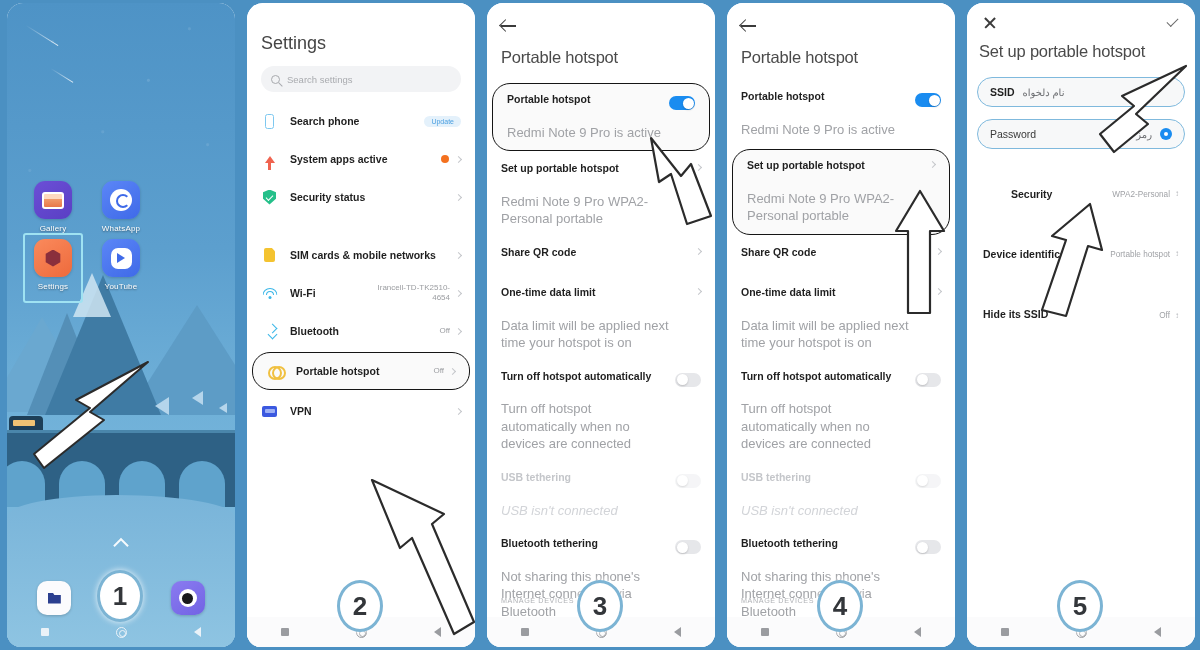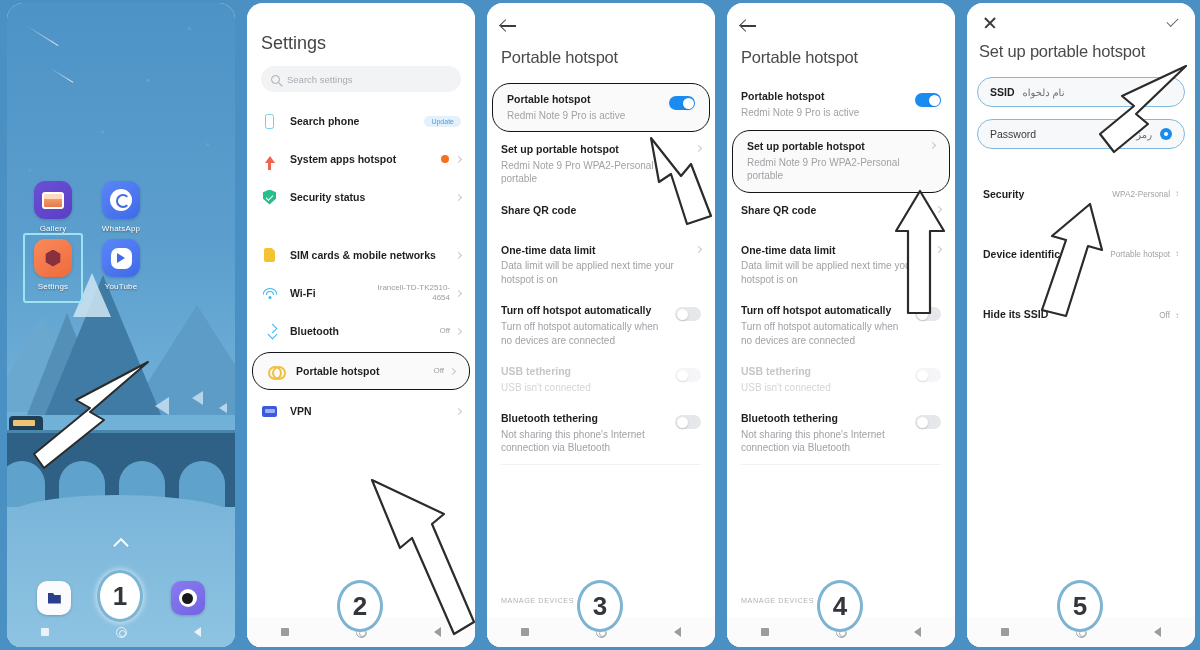--- a/index.html
+++ b/index.html
@@ -425,24 +425,24 @@
   .hrow {
     padding: 9px 14px;
     display: flex; align-items: flex-start;
     min-height: 40px;
   }
   .hrow .htxt { flex: 1 1 auto; padding-right: 8px; }
   .hrow .h-title {
     font-size: 10.5px; color: #1f1f1f; font-weight: bold; line-height: 1.3;
   }
   .hrow .h-sub {
-    font-size: 10px; color: #a0a2a6; line-height: 1.35; margin-top: 2px;
+    font-size: 13px; color: #a0a2a6; line-height: 1.35; margin-top: 17px;
   }
   .hrow.dim .h-title { color: #c4c6ca; }
-  .hrow.dim .h-sub { color: #d2d4d8; }
+  .hrow.dim .h-sub { color: #d2d4d8; font-style: italic; }
   .hrow .right-slot {
     display: flex; align-items: center; padding-top: 3px; flex: 0 0 auto;
   }
   .toggle {
     width: 26px; height: 14px; border-radius: 7px;
     background: #e6e7ea; position: relative;
   }
   .toggle::after {
     content: ""; position: absolute; top: 1.5px; left: 1.5px;
     width: 11px; height: 11px; border-radius: 50%;
@@ -657,21 +657,21 @@
             <span class="ico-box">
                 <span class="i-phone"></span>
               </span>
             <span class="s-label">Search phone</span>
             <span class="badge-update">Update</span>
           </div>
           <div class="srow">
             <span class="ico-box">
                 <span class="i-uparrow"></span>
               </span>
-            <span class="s-label">System apps hotspot</span>
+            <span class="s-label">System apps active</span>
             <span class="dot-orange"></span>
             <span class="chev"></span>
           </div>
           <div class="srow">
             <span class="ico-box">
                 <span class="i-shield"></span>
               </span>
             <span class="s-label">Security status</span>
             <span class="chev"></span>
           </div>
@@ -941,21 +941,21 @@
           <span class="f-label">SSID</span>
           <span class="f-value ltr-left" style="margin-left:8px;">نام دلخواه</span>
         </div>
 
         <div class="field">
           <span class="f-label light">Password</span>
           <span class="f-value">رمز عبور</span>
           <span class="eye-ico"></span>
         </div>
 
-        <div class="orow" style="margin-top:22px;">
+        <div class="orow" style="margin-top:22px;margin-left:28px;">
           <span class="o-label">Security</span>
           <span class="o-right">
             <span class="o-val">WPA2-Personal</span>
             <span class="updown">↕</span>
           </span>
         </div>
 
         <div class="orow" style="margin-top:14px;">
           <span class="o-label">Device identification</span>
           <span class="o-right">

